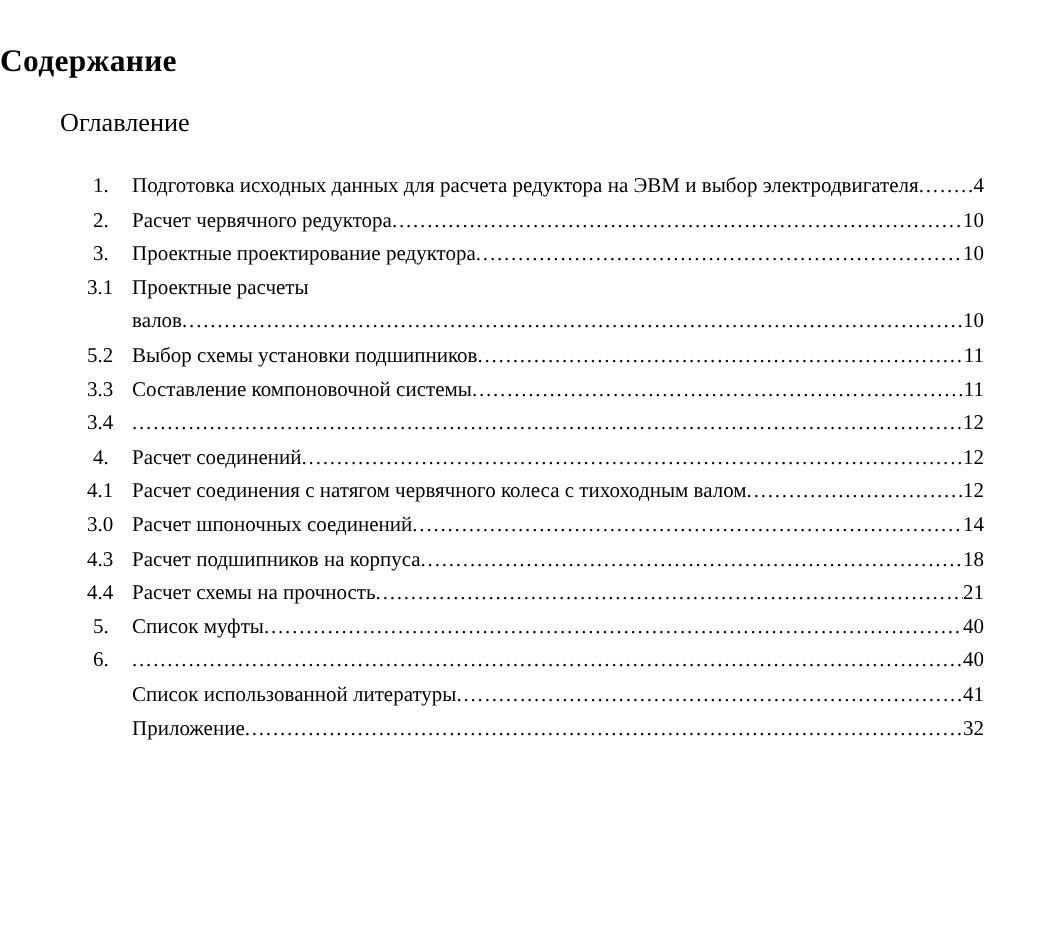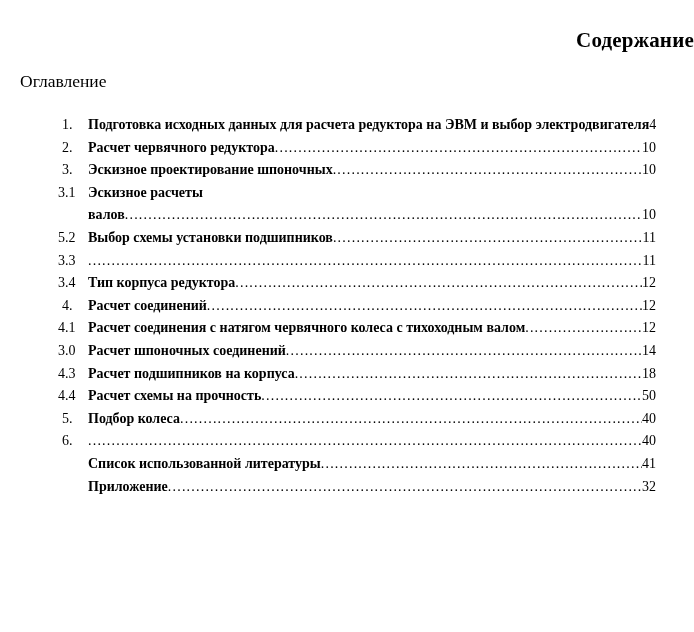--- a/index.html
+++ b/index.html
@@ -16,25 +16,25 @@
     height: 632px;
     background: #ffffff;
     color: #000000;
     font-family: "Liberation Serif", serif;
   }
   .doc-title {
     margin: 28px 0 0 0;
     font-size: 21px;
     line-height: 25px;
     font-weight: 700;
-    text-align: right;
+    text-align: left;
     letter-spacing: 0.2px;
   }
   .toc-heading {
-    margin: 17px 0 0 20px;
+    margin: 17px 0 0 40px;
     font-size: 17.5px;
     line-height: 22px;
     font-weight: 400;
   }
   .toc {
     margin: 22px 38px 0 58px;
     font-size: 14px;
   }
   .toc-row {
     display: flex;
@@ -44,21 +44,20 @@
     flex: 0 0 30px;
     box-sizing: border-box;
     white-space: nowrap;
   }
   .num.single {
     padding-left: 4px;
   }
   .text {
     flex: 0 0 auto;
     white-space: nowrap;
-    font-weight: bold;
   }
   .dots {
     flex: 1 1 auto;
     min-width: 0;
     overflow: hidden;
     white-space: nowrap;
     letter-spacing: 1.2px;
   }
   .page-num {
     flex: 0 0 auto;
@@ -81,55 +80,55 @@
 
   <div class="toc-row">
     <span class="num single">2.</span>
     <span class="text">Расчет червячного редуктора</span>
     <span class="dots">............................................................................................................................................................................................................................................................................................................</span>
     <span class="page-num">10</span>
   </div>
 
   <div class="toc-row">
     <span class="num single">3.</span>
-    <span class="text">Эскизное проектирование шпоночных</span>
+    <span class="text">Проектные проектирование редуктора</span>
     <span class="dots">............................................................................................................................................................................................................................................................................................................</span>
     <span class="page-num">10</span>
   </div>
 
   <div class="toc-row">
     <span class="num">3.1</span>
-    <span class="text">Эскизное расчеты</span>
+    <span class="text">Проектные расчеты</span>
     <span class="dots"></span>
     <span class="page-num"></span>
   </div>
 
   <div class="toc-row">
     <span class="num"></span>
     <span class="text">валов</span>
     <span class="dots">............................................................................................................................................................................................................................................................................................................</span>
     <span class="page-num">10</span>
   </div>
 
   <div class="toc-row">
     <span class="num">5.2</span>
     <span class="text">Выбор схемы установки подшипников</span>
     <span class="dots">............................................................................................................................................................................................................................................................................................................</span>
     <span class="page-num">11</span>
   </div>
 
   <div class="toc-row">
     <span class="num">3.3</span>
+    <span class="text">Составление компоновочной системы</span>
     <span class="dots">............................................................................................................................................................................................................................................................................................................</span>
     <span class="page-num">11</span>
   </div>
 
   <div class="toc-row">
     <span class="num">3.4</span>
-    <span class="text">Тип корпуса редуктора</span>
     <span class="dots">............................................................................................................................................................................................................................................................................................................</span>
     <span class="page-num">12</span>
   </div>
 
   <div class="toc-row">
     <span class="num single">4.</span>
     <span class="text">Расчет соединений</span>
     <span class="dots">............................................................................................................................................................................................................................................................................................................</span>
     <span class="page-num">12</span>
   </div>
@@ -152,26 +151,26 @@
     <span class="num">4.3</span>
     <span class="text">Расчет подшипников на корпуса</span>
     <span class="dots">............................................................................................................................................................................................................................................................................................................</span>
     <span class="page-num">18</span>
   </div>
 
   <div class="toc-row">
     <span class="num">4.4</span>
     <span class="text">Расчет схемы на прочность</span>
     <span class="dots">............................................................................................................................................................................................................................................................................................................</span>
-    <span class="page-num">50</span>
+    <span class="page-num">21</span>
   </div>
 
   <div class="toc-row">
     <span class="num single">5.</span>
-    <span class="text">Подбор колеса</span>
+    <span class="text">Список муфты</span>
     <span class="dots">............................................................................................................................................................................................................................................................................................................</span>
     <span class="page-num">40</span>
   </div>
 
   <div class="toc-row">
     <span class="num single">6.</span>
     <span class="dots">............................................................................................................................................................................................................................................................................................................</span>
     <span class="page-num">40</span>
   </div>
 

